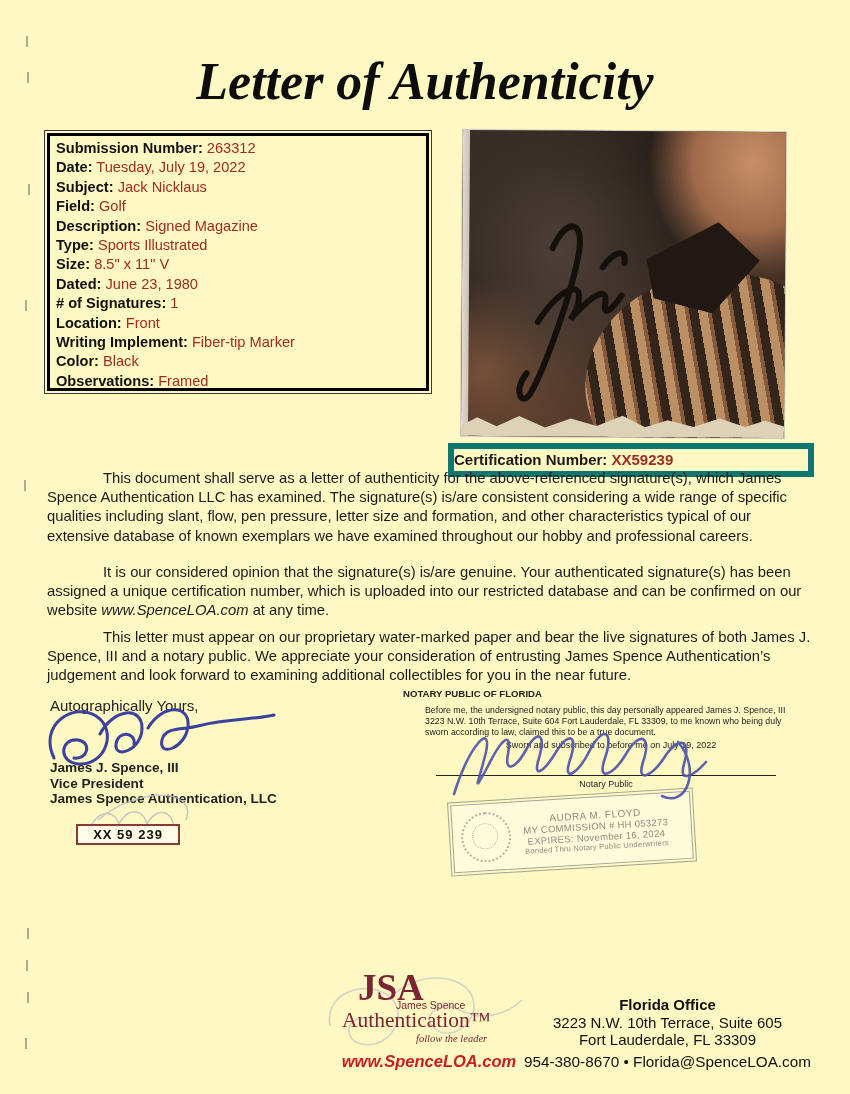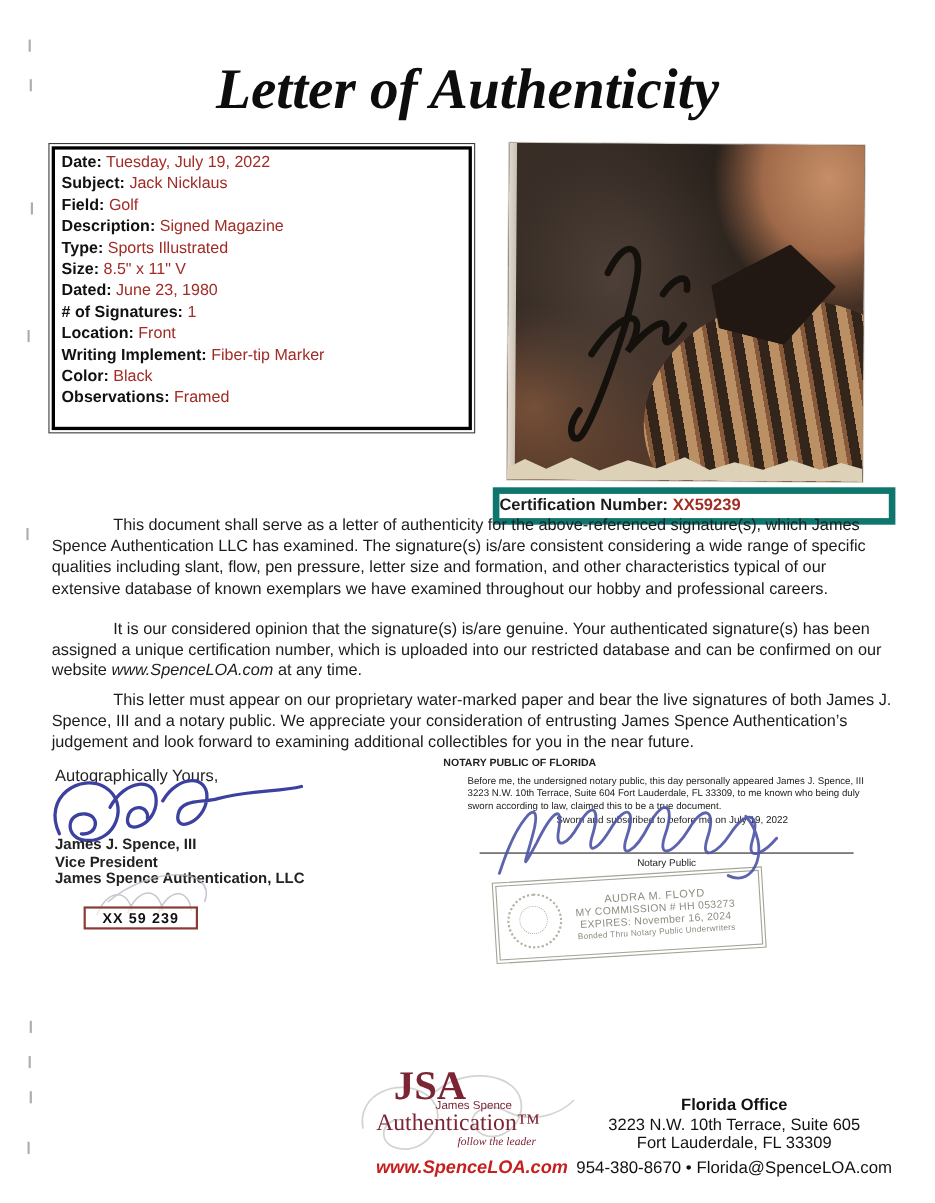--- a/index.html
+++ b/index.html
@@ -1,17 +1,17 @@
 <!DOCTYPE html>
 <html><head>
 <meta charset="utf-8">
 <style>
   html,body{margin:0;padding:0;background:#e9e9e9;}
   .page{
-    position:relative;width:850px;height:1094px;background:#ffffff;
+    position:relative;width:850px;height:1094px;background:#fef9c3;
     font-family:"Liberation Sans",sans-serif;color:#1a1a1a;overflow:hidden;
     margin:0 auto;
   }
   
   .scan-mark{position:absolute;width:2px;height:11px;background:#6b6b6b;opacity:.55;}
   
   .title{
     position:absolute;top:52px;left:0;width:100%;text-align:center;
     font-family:"Liberation Serif",serif;font-weight:bold;font-style:italic;
     font-size:52px;letter-spacing:0px;color:#0d0d0d;
@@ -137,20 +137,21 @@
   <div class="scan-mark" style="left:25px;top:300px;"></div>
   <div class="scan-mark" style="left:24px;top:480px;"></div>
   <div class="scan-mark" style="left:27px;top:928px;"></div>
   <div class="scan-mark" style="left:26px;top:960px;"></div>
   <div class="scan-mark" style="left:27px;top:992px;"></div>
   <div class="scan-mark" style="left:25px;top:1038px;"></div>
 
   <div class="title">Letter of Authenticity</div>
 
   <div class="details-box">
+    <div class="detail-row"><span class="detail-label">Submission Number:</span> <span class="detail-value">263312</span></div>
     <div class="detail-row"><span class="detail-label">Date:</span> <span class="detail-value">Tuesday, July 19, 2022</span></div>
     <div class="detail-row"><span class="detail-label">Subject:</span> <span class="detail-value bold">Jack Nicklaus</span></div>
     <div class="detail-row"><span class="detail-label">Field:</span> <span class="detail-value">Golf</span></div>
     <div class="detail-row"><span class="detail-label">Description:</span> <span class="detail-value">Signed Magazine</span></div>
     <div class="detail-row"><span class="detail-label">Type:</span> <span class="detail-value">Sports Illustrated</span></div>
     <div class="detail-row"><span class="detail-label">Size:</span> <span class="detail-value">8.5" x 11" V</span></div>
     <div class="detail-row"><span class="detail-label">Dated:</span> <span class="detail-value">June 23, 1980</span></div>
     <div class="detail-row"><span class="detail-label"># of Signatures:</span> <span class="detail-value">1</span></div>
     <div class="detail-row"><span class="detail-label">Location:</span> <span class="detail-value">Front</span></div>
     <div class="detail-row"><span class="detail-label">Writing Implement:</span> <span class="detail-value">Fiber-tip Marker</span></div>

